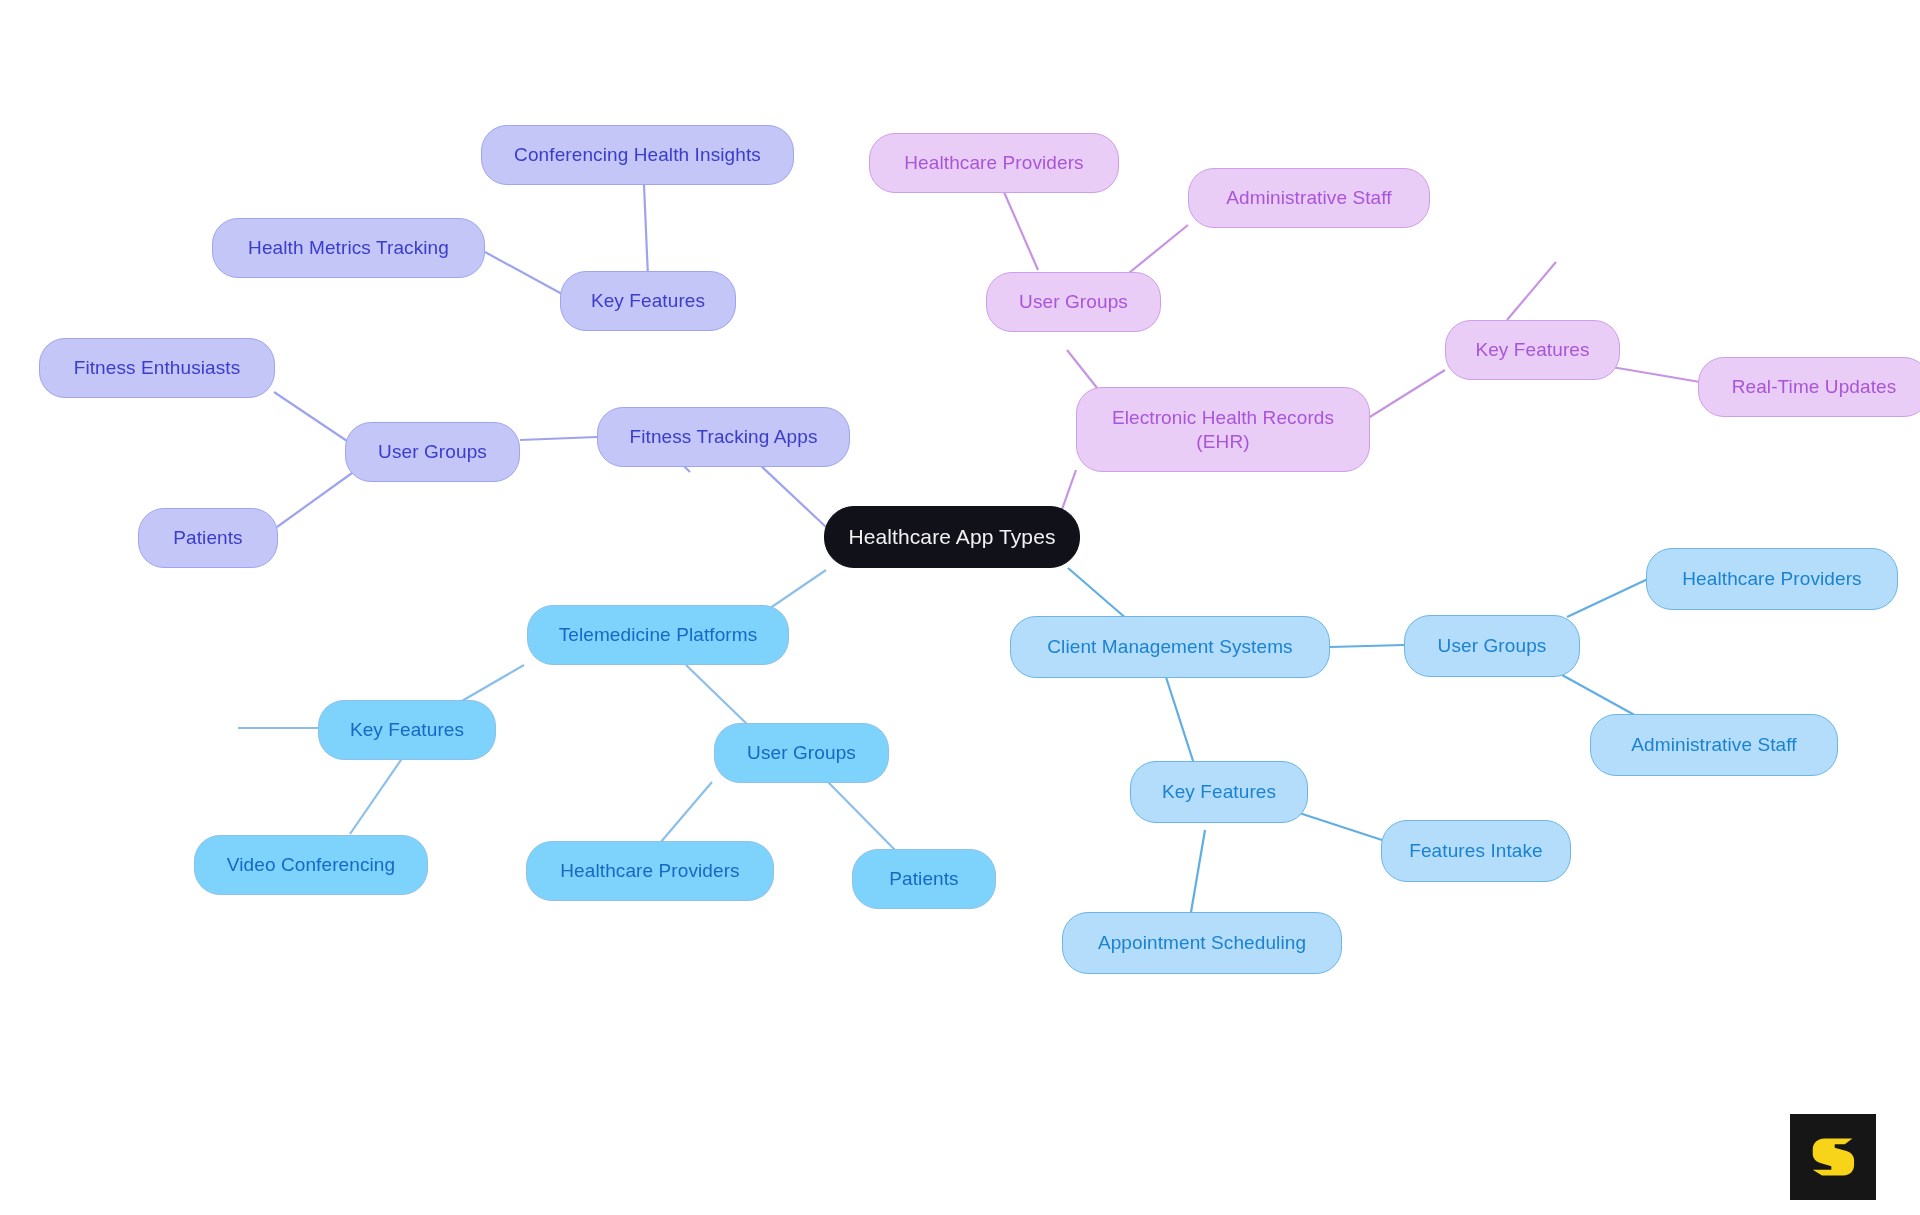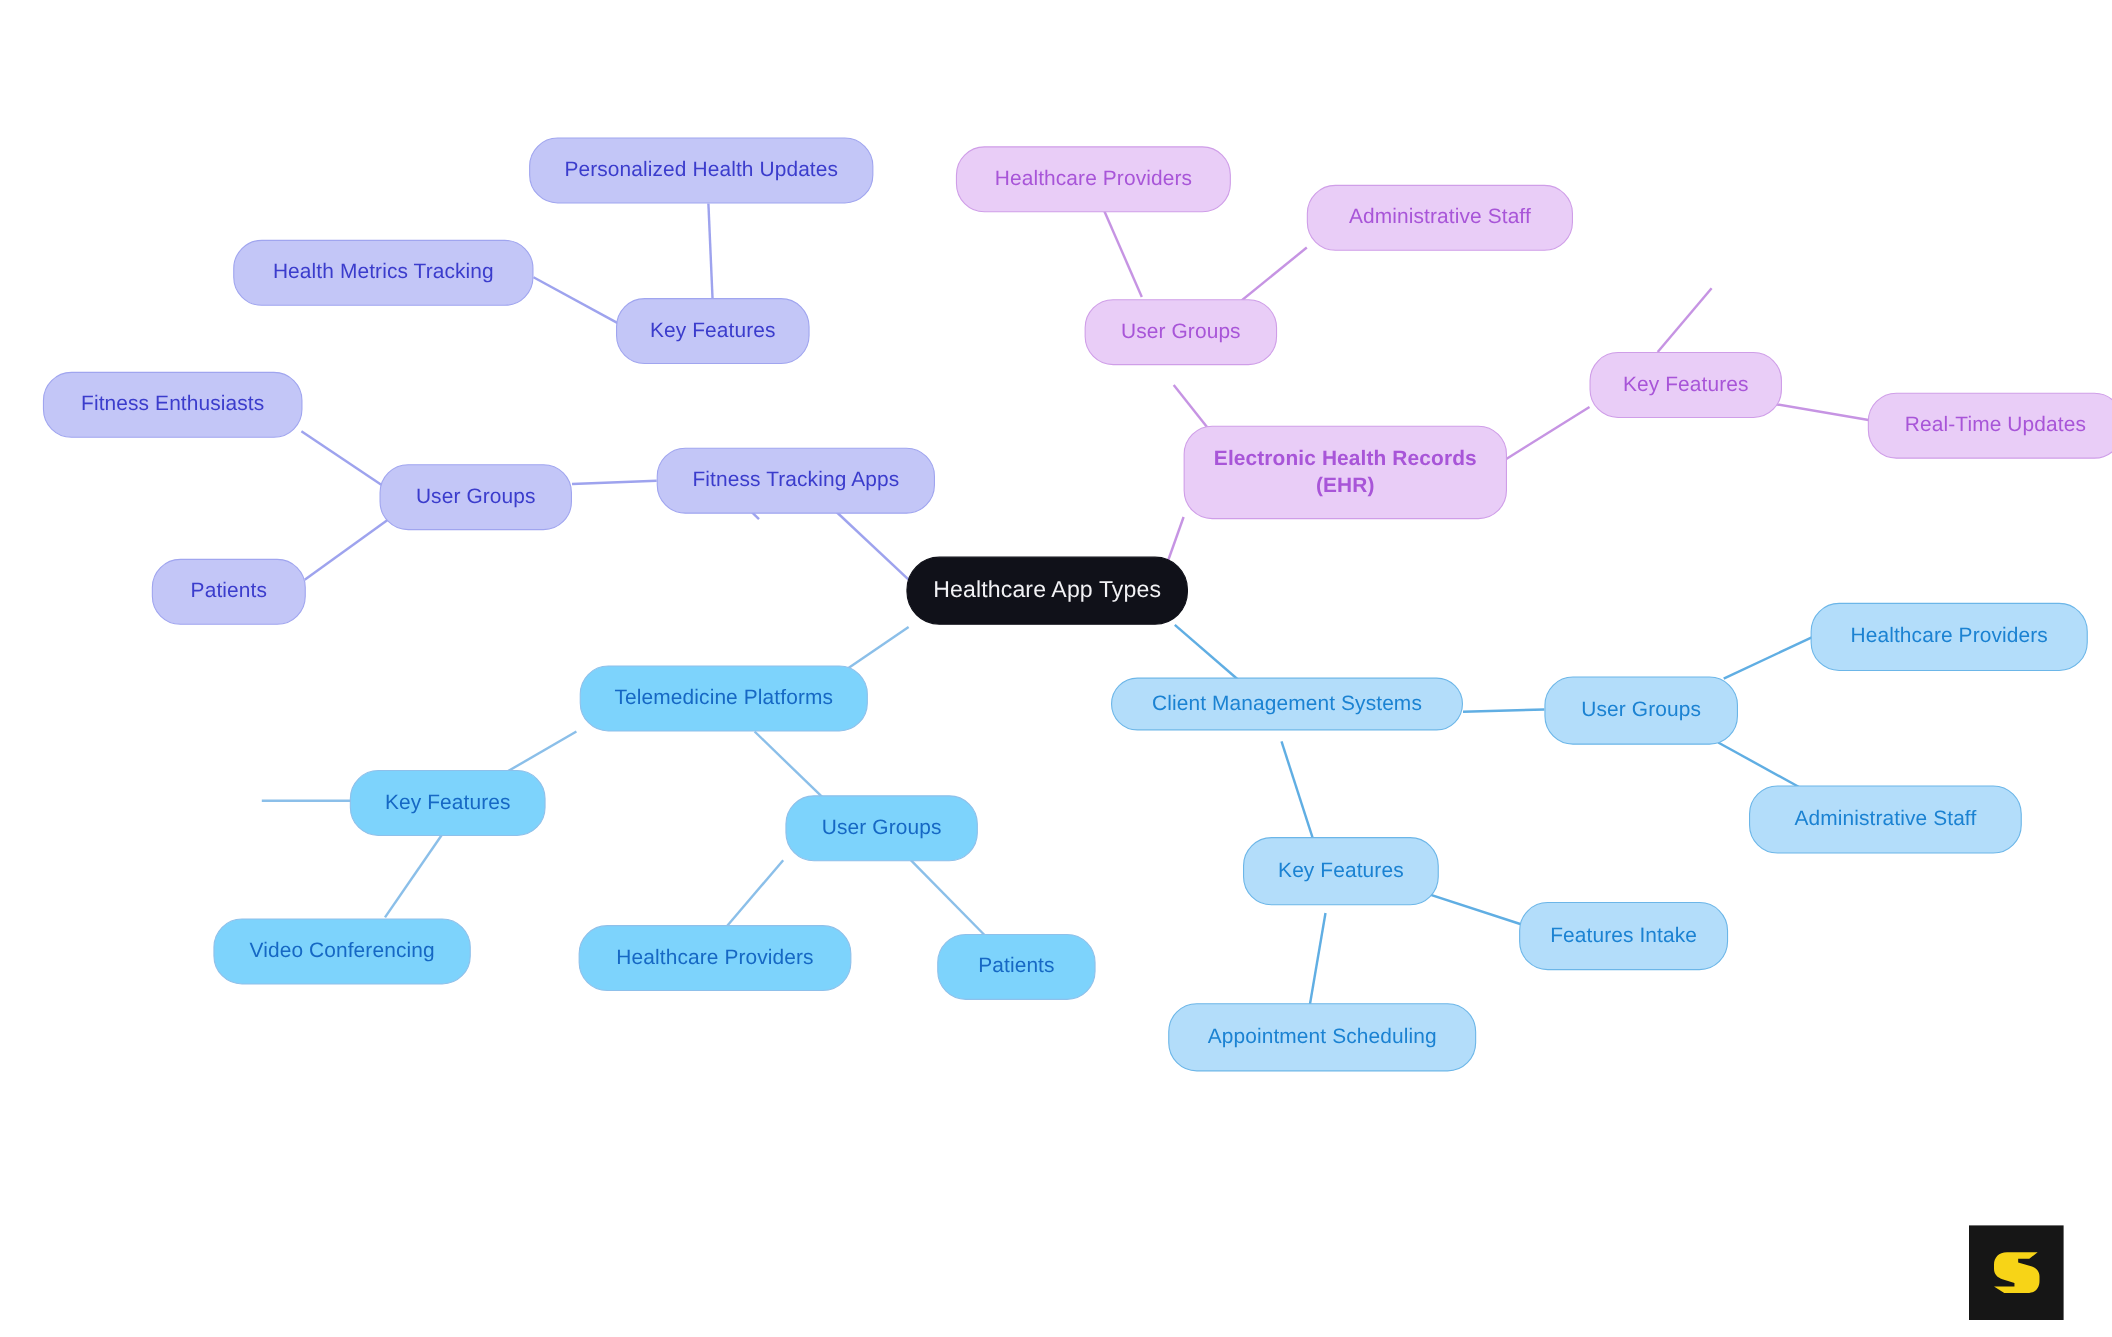--- a/index.html
+++ b/index.html
@@ -132,31 +132,31 @@
       <line x1="1205" y1="830" x2="1190" y2="918"></line>
     </g>
   </svg>
 
   <div class="node root" style="left:824px; top:506px; width:256px; height:62px;">Healthcare App Types</div>
 
   <div class="node purple" style="left:597px; top:407px; width:253px; height:60px;">Fitness Tracking Apps</div>
 
   <div class="node purple" style="left:560px; top:271px; width:176px; height:60px;">Key Features</div>
 
-  <div class="node purple" style="left:481px; top:125px; width:313px; height:60px;">Personalized Health Updates</div>
+  <div class="node purple" style="left:481px; top:125px; width:313px; height:60px;">Conferencing Health Insights</div>
 
   <div class="node purple" style="left:212px; top:218px; width:273px; height:60px;">Health Metrics Tracking</div>
 
   <div class="node purple" style="left:345px; top:422px; width:175px; height:60px;">User Groups</div>
 
   <div class="node purple" style="left:39px; top:338px; width:236px; height:60px;">Fitness Enthusiasts</div>
 
   <div class="node purple" style="left:138px; top:508px; width:140px; height:60px;">Patients</div>
 
-  <div class="node magenta" style="left:1076px; top:387px; width:294px; height:85px;font-weight:bold;">Electronic Health Records
+  <div class="node magenta" style="left:1076px; top:387px; width:294px; height:85px;">Electronic Health Records
 (EHR)</div>
 
   <div class="node magenta" style="left:986px; top:272px; width:175px; height:60px;">User Groups</div>
 
   <div class="node magenta" style="left:869px; top:133px; width:250px; height:60px;">Healthcare Providers</div>
 
   <div class="node magenta" style="left:1188px; top:168px; width:242px; height:60px;">Administrative Staff</div>
 
   <div class="node magenta" style="left:1445px; top:320px; width:175px; height:60px;">Key Features</div>
 
@@ -169,21 +169,21 @@
 
 
   <div class="node lightblue" style="left:194px; top:835px; width:234px; height:60px;">Video Conferencing</div>
 
   <div class="node lightblue" style="left:714px; top:723px; width:175px; height:60px;">User Groups</div>
 
   <div class="node lightblue" style="left:526px; top:841px; width:248px; height:60px;">Healthcare Providers</div>
 
   <div class="node lightblue" style="left:852px; top:849px; width:144px; height:60px;">Patients</div>
 
-  <div class="node blue" style="left:1010px; top:616px; width:320px; height:48px;">Client Management Systems</div>
+  <div class="node blue" style="left:1010px; top:616px; width:320px; height:62px;">Client Management Systems</div>
 
   <div class="node blue" style="left:1404px; top:615px; width:176px; height:62px;">User Groups</div>
 
   <div class="node blue" style="left:1646px; top:548px; width:252px; height:62px;">Healthcare Providers</div>
 
   <div class="node blue" style="left:1590px; top:714px; width:248px; height:62px;">Administrative Staff</div>
 
   <div class="node blue" style="left:1130px; top:761px; width:178px; height:62px;">Key Features</div>
 
   <div class="node blue" style="left:1381px; top:820px; width:190px; height:62px;">Features Intake</div>

